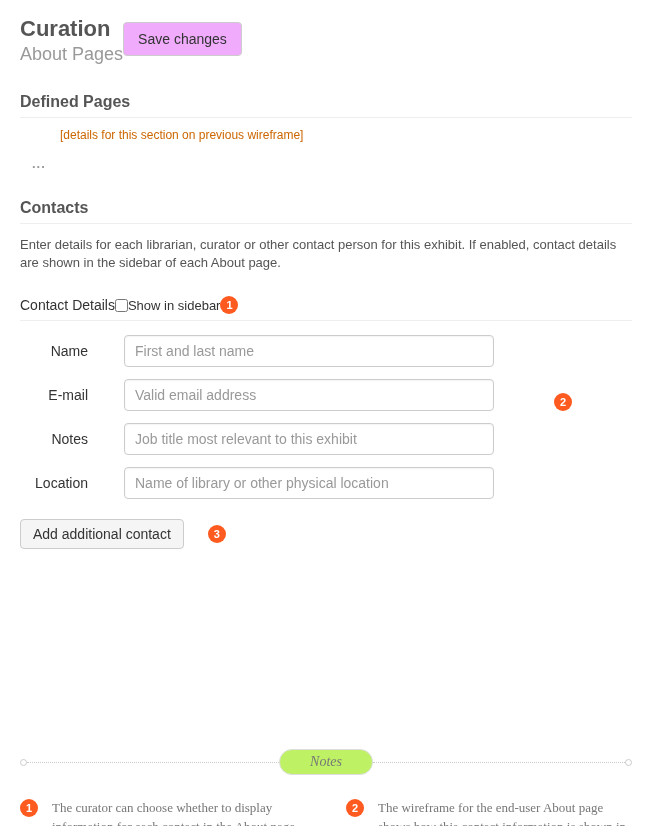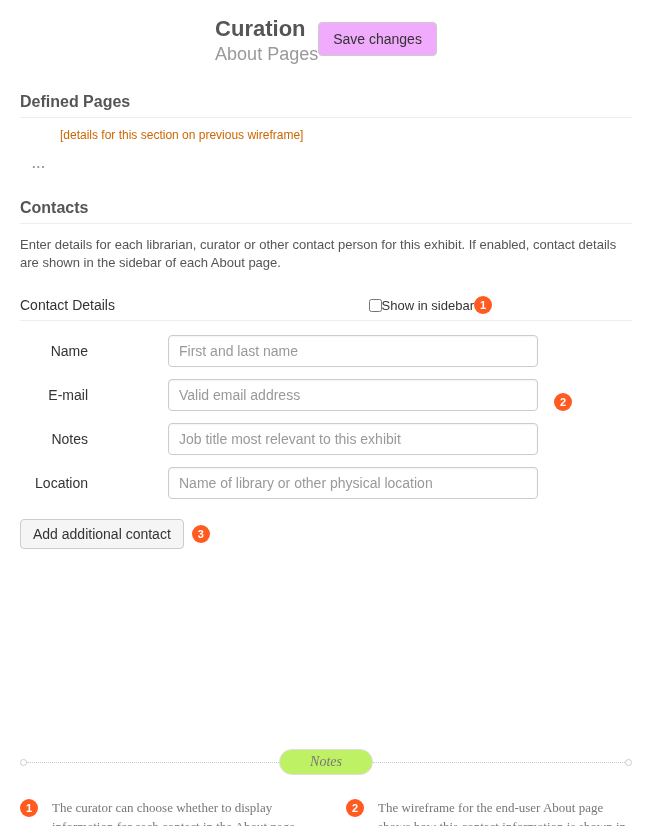--- a/index.html
+++ b/index.html
@@ -4,21 +4,21 @@
   <style>
     * { box-sizing: border-box; margin: 0; padding: 0; }
     body {
       font-family: "Helvetica Neue", Helvetica, Arial, sans-serif;
       font-size: 14px;
       color: #333;
       width: 652px;
       background: #fff;
     }
     .page { padding: 16px 20px 20px 20px; }
-    .header-row { display: flex; justify-content: center; align-items: flex-start; }
+    .header-row { display: flex; justify-content: flex-start; align-items: flex-start; }
     .title { font-size: 22px; font-weight: bold; color: #555; }
     .subtitle { font-size: 18px; font-weight: 500; color: #999; margin-top: 2px; }
     .save-btn {
       background: #f0abfc;
       border: 1px solid #ccc;
       border-radius: 4px;
       padding: 8px 14px;
       font-size: 14px;
       color: #333;
       cursor: pointer;
@@ -35,21 +35,20 @@
     .defined-placeholder {
       color: #cc6600;
       font-size: 12px;
       margin-top: 10px;
       padding-left: 40px;
     }
     .ellipsis { color: #999; margin: 14px 0 0 12px; font-size: 13px; font-weight: bold; letter-spacing: 1px; }
     .intro-text { font-size: 13px; color: #555; margin-top: 12px; line-height: 1.4; }
     .contact-details-row {
       display: flex;
-      justify-content: space-between;
       align-items: center;
       border-bottom: 1px solid #eee;
       padding-bottom: 6px;
       margin-top: 24px;
     }
     .contact-details-label { font-size: 14px; color: #333; }
     .sidebar-checkbox-wrap { display: flex; align-items: center; padding-right: 140px;}
     .sidebar-checkbox-wrap input { width: 13px; height: 13px; }
     .sidebar-checkbox-wrap label { font-size: 13px; color: #333; }
     .badge {
@@ -71,25 +70,24 @@
     .form-input {
       flex: 0 0 370px;
       height: 32px;
       border: 1px solid #ccc;
       border-radius: 4px;
       padding: 0 10px;
       font-size: 14px;
       color: #555;
       background: #fff;
       box-shadow: inset 0 1px 2px rgba(0,0,0,0.05);
-      margin-left: 44px;
     }
     .form-input::placeholder { color: #999; }
     .badge-2-wrap { position: absolute; right: 60px; top: 58px; }
-    .add-contact-row { display: flex; align-items: center; gap: 8px; margin-top: 20px; }
+    .add-contact-row { display: flex; align-items: center; gap: 24px; margin-top: 20px; }
     .add-contact-btn {
       background: #f5f5f5;
       border: 1px solid #ccc;
       border-radius: 4px;
       padding: 6px 12px;
       font-size: 14px;
       color: #333;
       cursor: pointer;
     }
     .notes-area { margin-top: 200px; }

